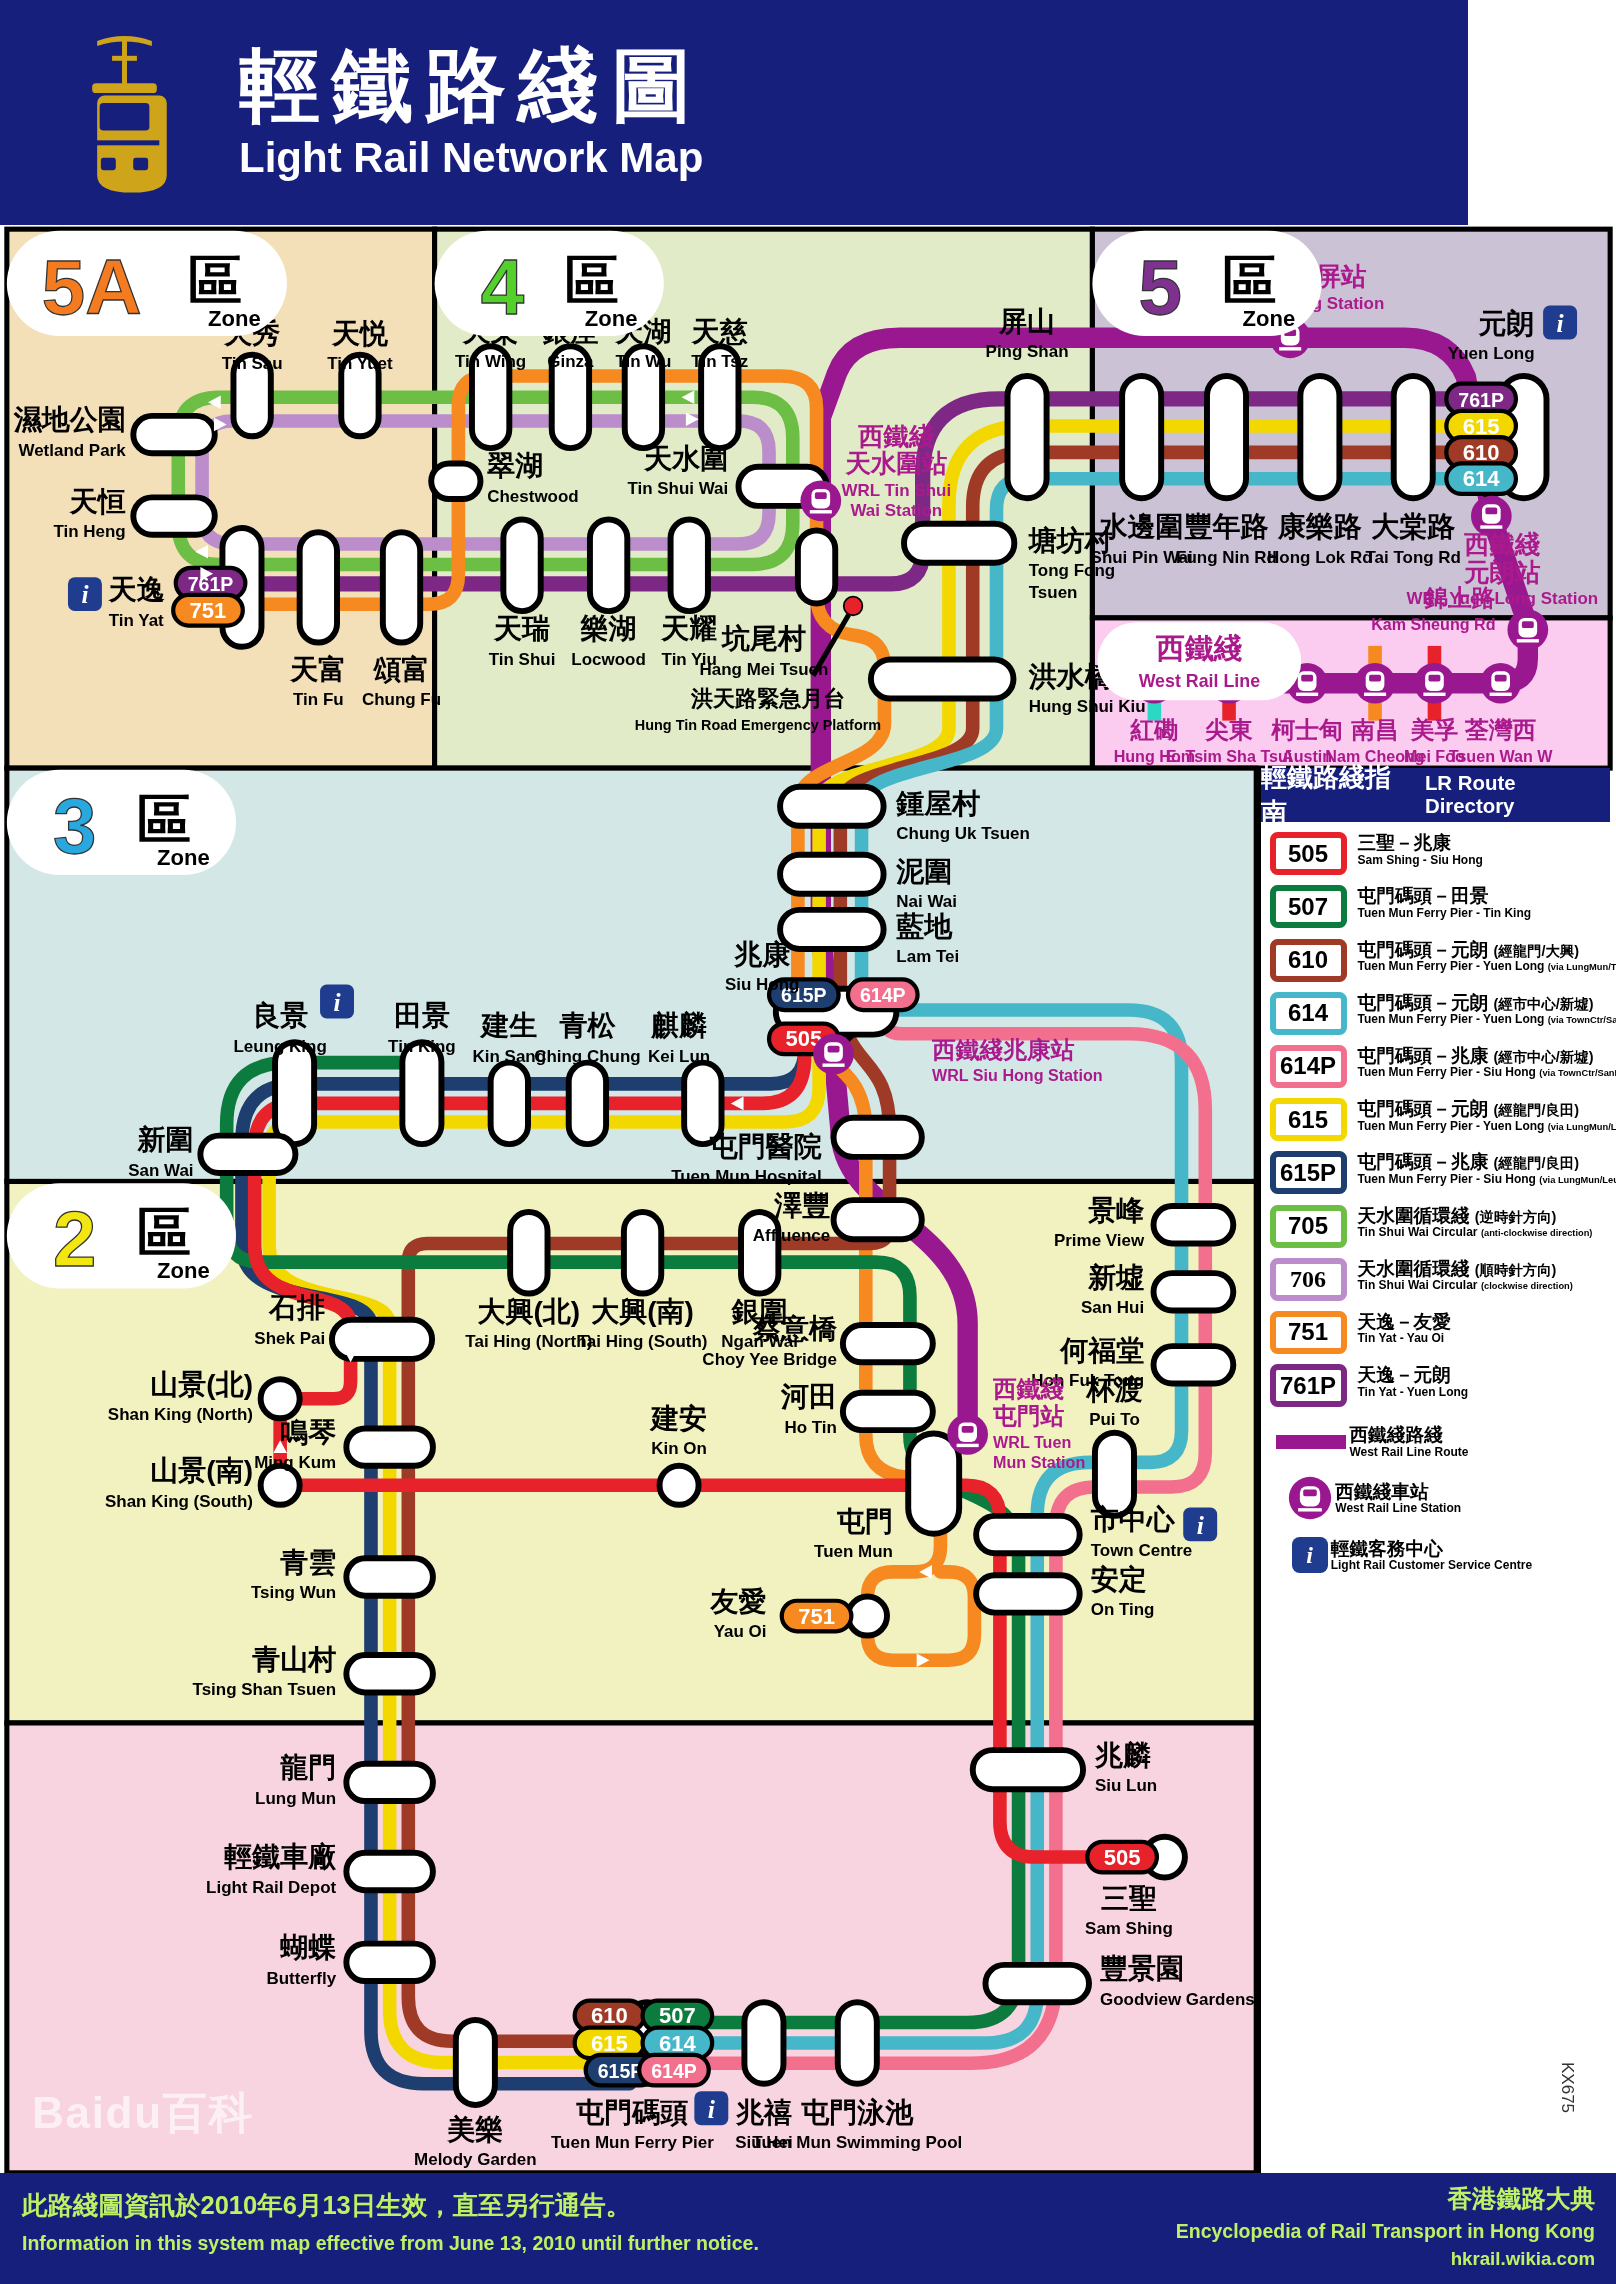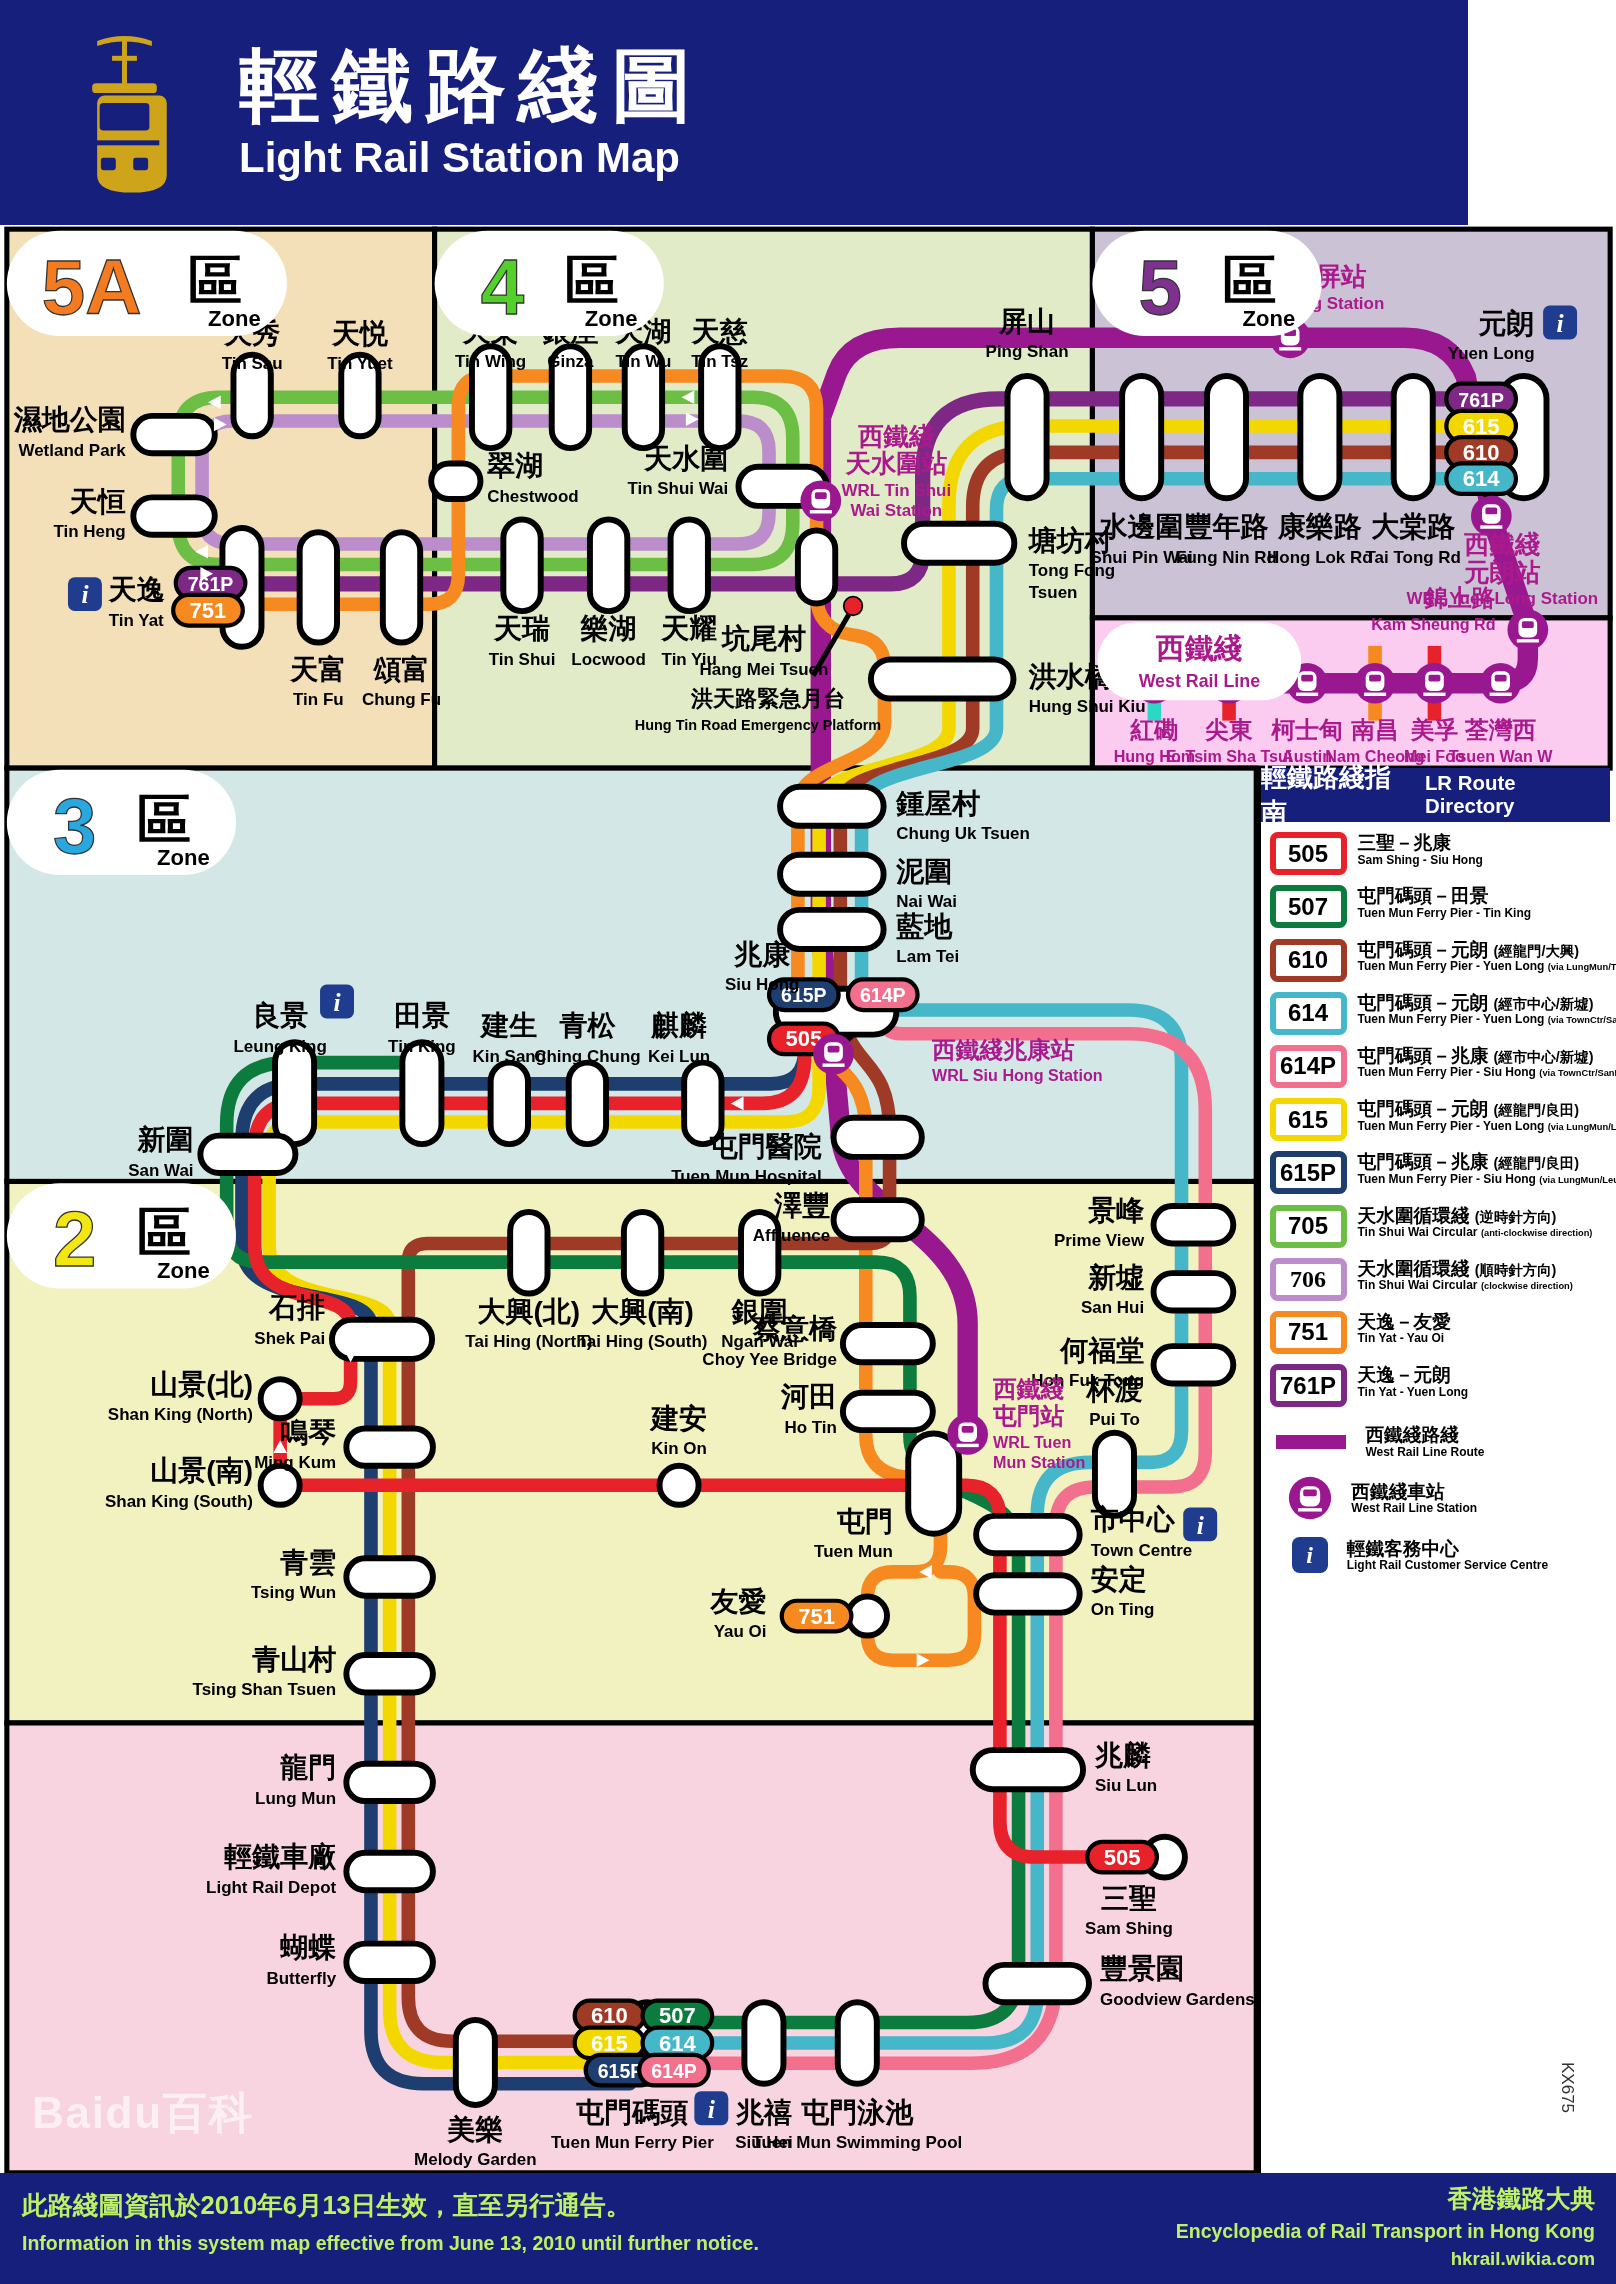--- a/index.html
+++ b/index.html
@@ -22,21 +22,21 @@
   .dir-title .en{font-size:20.4px;font-weight:bold;}
   .dir-row{display:flex;align-items:flex-start;gap:11px;margin:10.2px 5.1px 10.2px 8.5px;}
   .dir-badge{min-width:65px;height:31px;border:6.8px solid #888;border-radius:7.6px;background:#fff;
              display:flex;align-items:center;justify-content:center;
              font-size:24px;font-weight:bold;color:#000;flex:0 0 auto;}
   .dir-text{line-height:1.15;white-space:nowrap;}
   .dir-zh{font-size:18.7px;font-weight:bold;color:#000;}
   .dir-zh .via{font-size:14.4px;}
   .dir-en{font-size:12px;font-weight:bold;color:#000;}
   .dir-en .via{font-size:9.3px;}
-  .legend-row{display:flex;align-items:center;gap:19px;margin:17px 5.1px 17px 12px;}
+  .legend-row{display:flex;align-items:center;gap:3px;margin:17px 5.1px 17px 12px;}
   .legend-swatch-wrl{width:70px;height:13.6px;background:#9A188F;flex:0 0 auto;margin-left:3.4px;}
   .legend-icon{flex:0 0 auto;margin-left:15.3px;}
   .legend-info{width:36px;height:36px;border-radius:7.6px;background:#1F3C8F;color:#fff;
                display:flex;align-items:center;justify-content:center;font-size:24px;font-weight:bold;
                font-style:italic;font-family:"Liberation Serif","DejaVu Serif",serif;
                flex:0 0 auto;margin-left:18.7px;}
   
   .footer{position:absolute;left:0;top:2173px;width:1617px;height:142px;background:#16207C;color:#bef264;}
   .footer .left{position:absolute;left:22px;top:15.3px;}
   .footer .left .zh{font-size:25.5px;font-weight:bold;}
@@ -720,21 +720,21 @@
       </g>
       <g fill="#16207C">
         <rect x="30" y="62" width="40" height="22" rx="3"></rect>
         <rect x="31" y="106" width="12" height="10" rx="2"></rect>
         <rect x="57" y="106" width="12" height="10" rx="2"></rect>
         <rect x="22" y="92" width="56" height="4"></rect>
       </g>
     </svg>
     <div class="titles">
       <div class="title-zh">輕鐵路綫圖</div>
-      <div class="title-en">Light Rail Station Map</div>
+      <div class="title-en">Light Rail Network Map</div>
     </div>
   </div>
 
   <div class="directory">
     <div class="dir-title">
       <span class="zh">輕鐵路綫指南</span>
       <span class="en">LR Route Directory</span>
     </div>
     <div id="dir-rows">
         <div class="dir-row">

